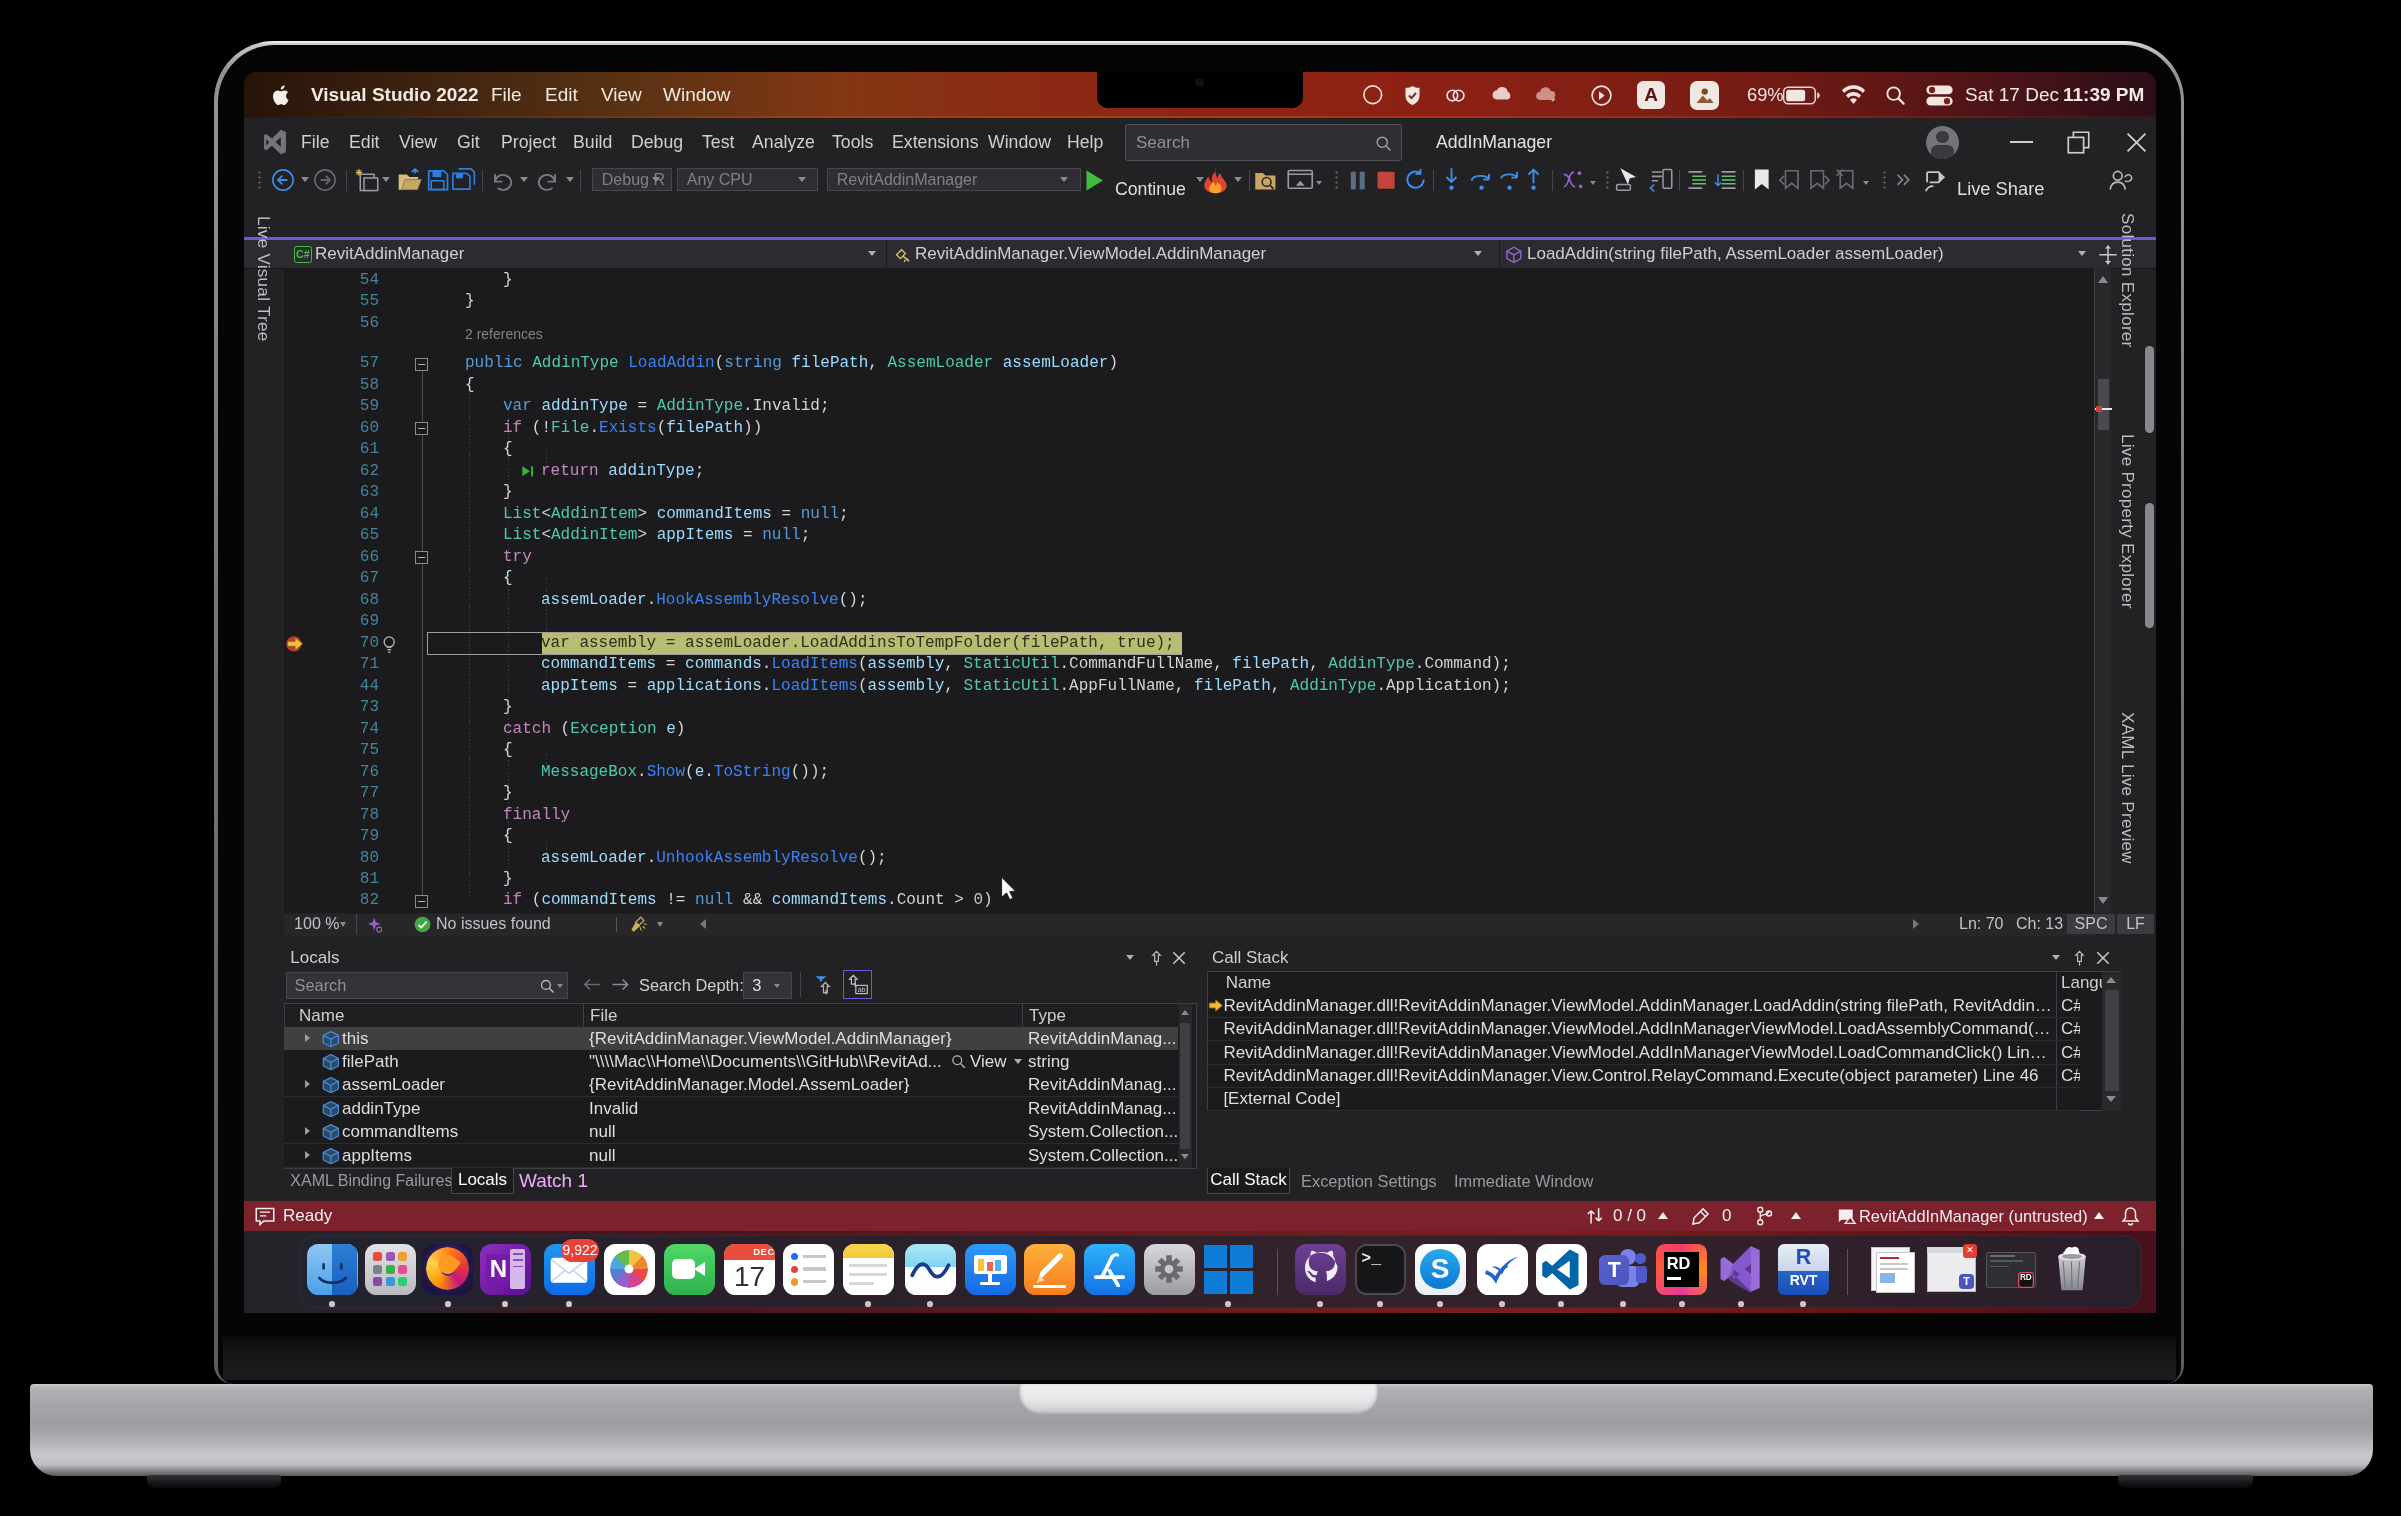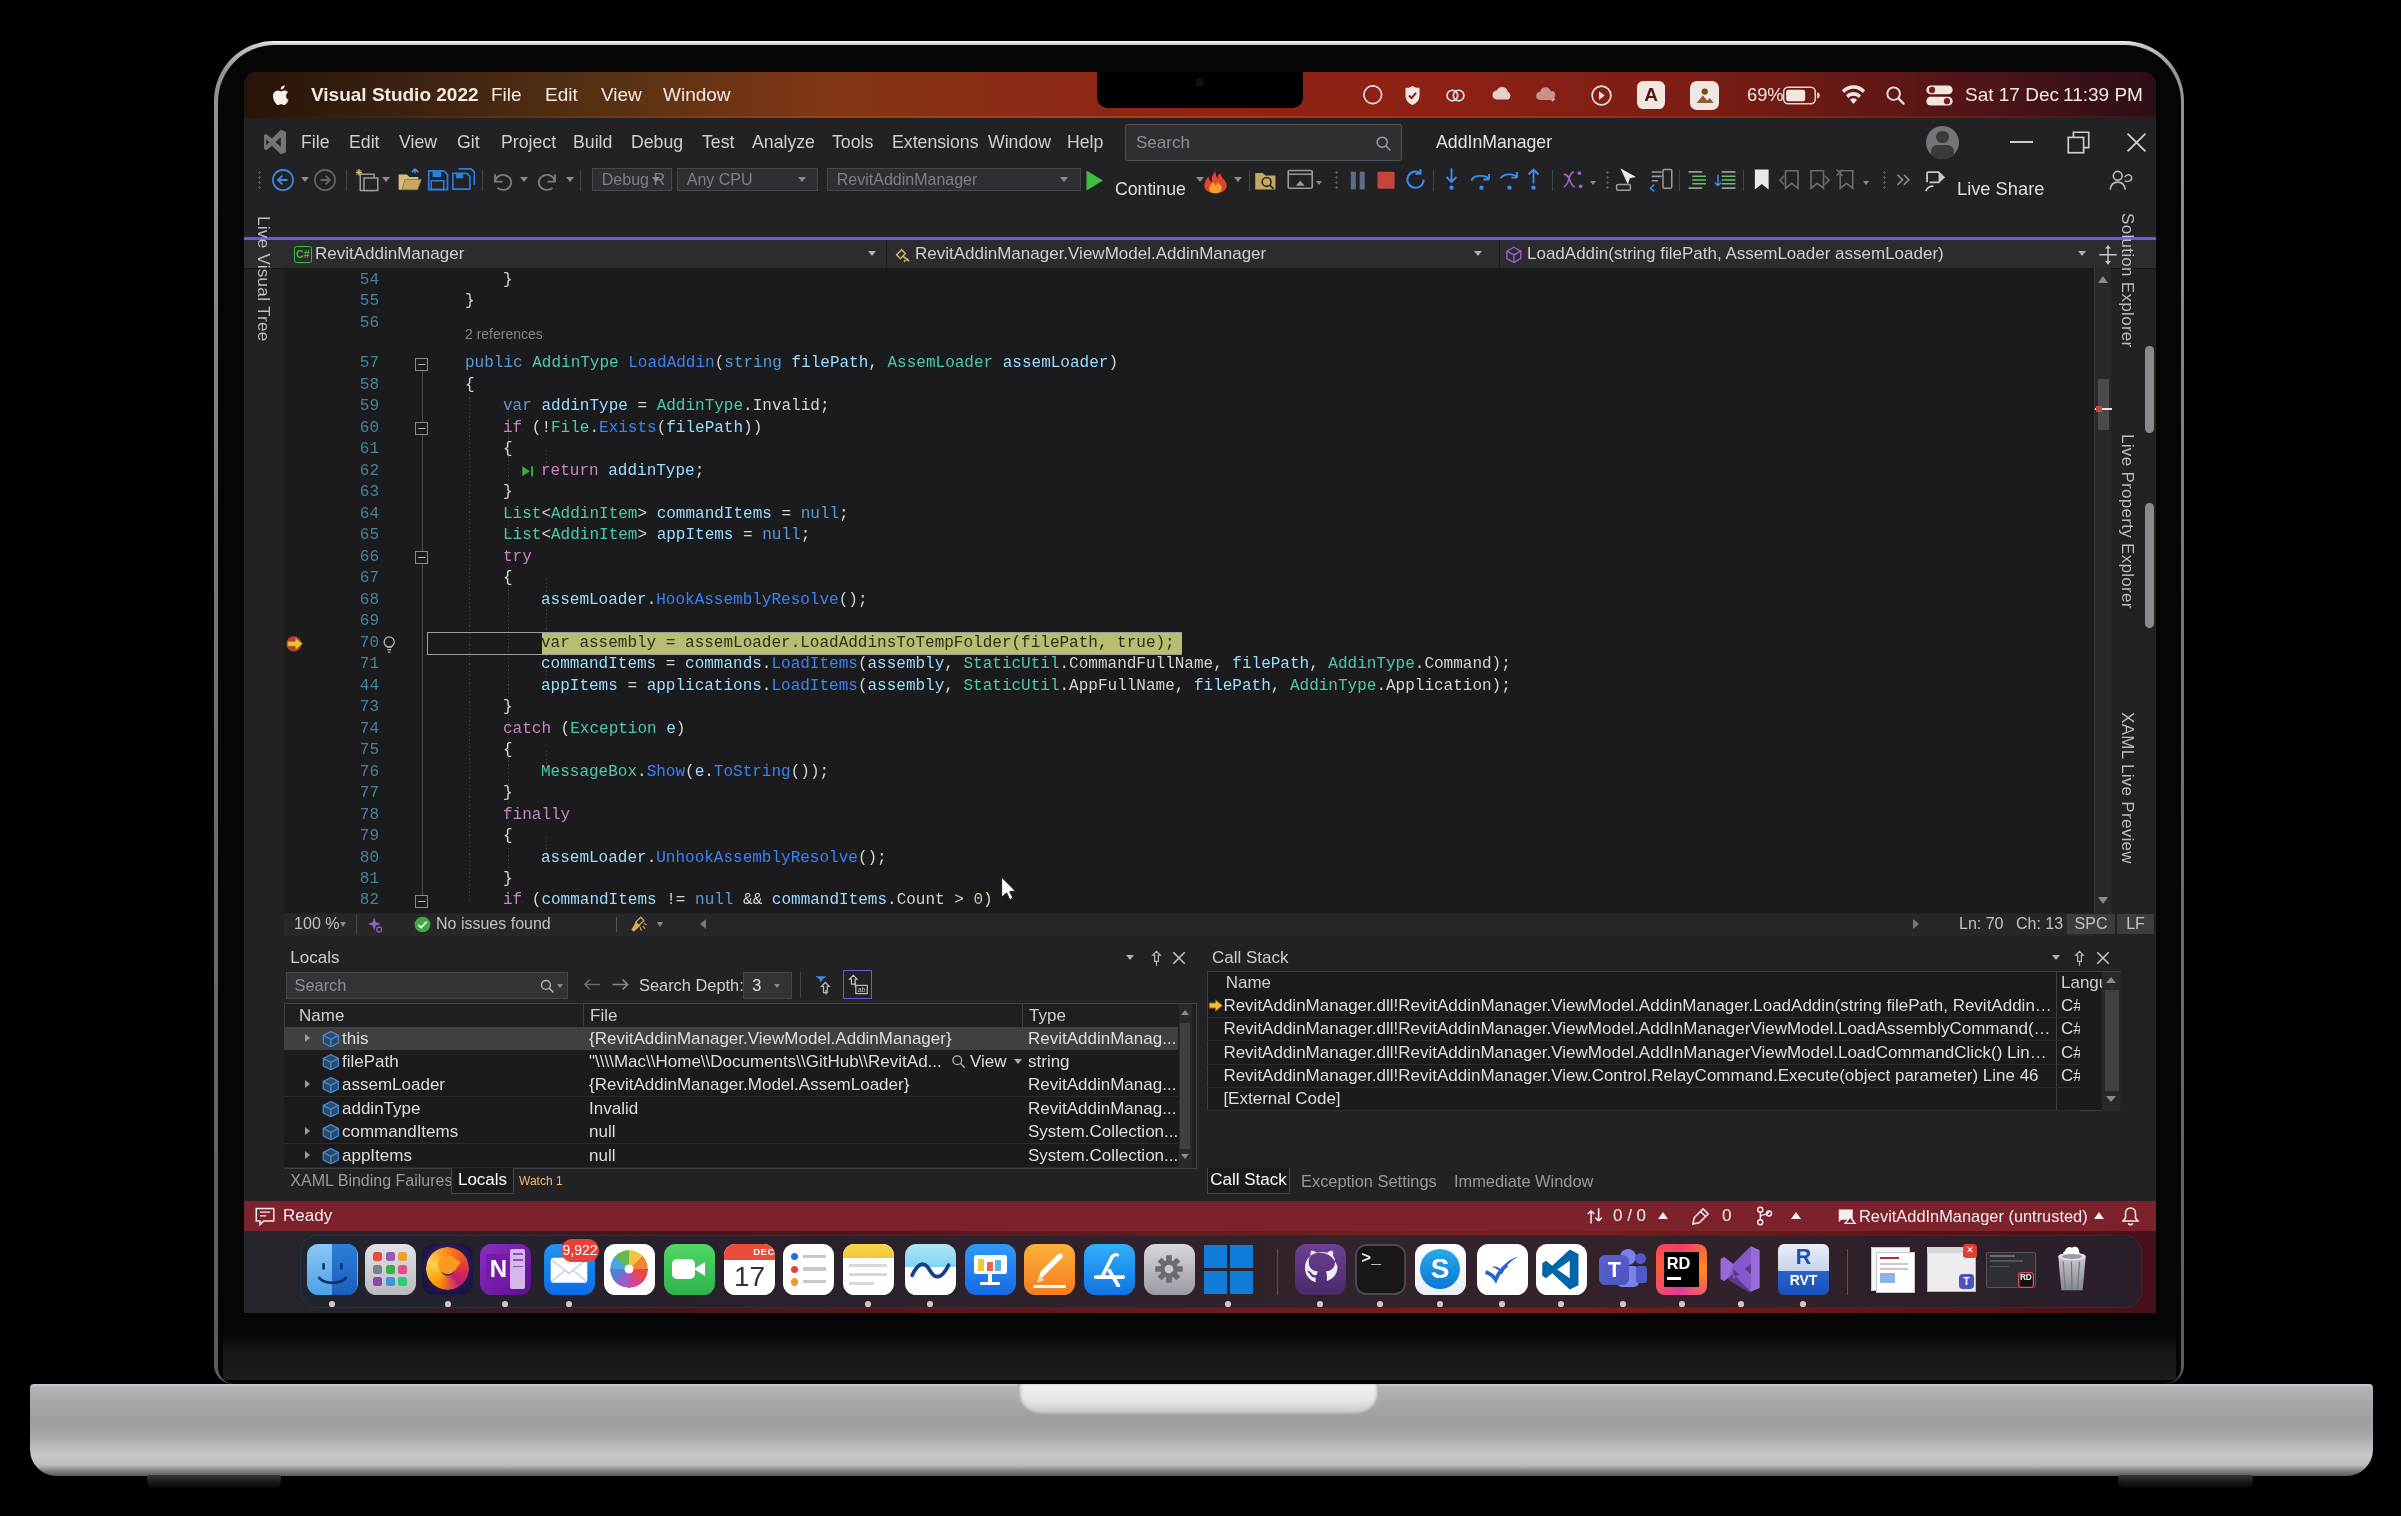--- a/index.html
+++ b/index.html
@@ -135,21 +135,21 @@
         </div>
     <div class="sic" style="left:1681px">
           <svg width="29" height="25" viewBox="0 0 46 40">
             <rect x="2" y="4" width="42" height="14" rx="7" fill="#f2e6e2"></rect>
             <circle cx="11" cy="11" r="5" fill="#7a1d13"></circle>
             <rect x="2" y="22" width="42" height="14" rx="7" fill="#f2e6e2"></rect>
             <circle cx="35" cy="29" r="5" fill="#7a1d13"></circle>
           </svg>
         </div>
     <div class="mtx" style="left:1721px;font-weight:500">Sat 17 Dec</div>
-    <div class="mtx" style="left:1819px;font-weight:400">11:39 PM</div>
+    <div class="mtx" style="left:1819px;font-weight:700">11:39 PM</div>
   </div>
       <div id="mbarline"></div>
   <div id="vswin">
     <svg class="a" style="left:16px;top:8.8px" width="30" height="30" viewBox="0 0 48 48">
           <path fill="#74747a" d="M33.3 4.5L19.1 18.2 10 11l-3.5 1.8v22.4L10 37l9.1-7.2 14.2 13.7 8.2-3.3V7.8zM10 29.4v-10l4.8 5zm23.3 2.3l-8.5-7.7 8.5-7.7z"></path>
         </svg>
     <div class="vmenu" style="left:57px">File</div>
     <div class="vmenu" style="left:105px">Edit</div>
     <div class="vmenu" style="left:155px">View</div>
     <div class="vmenu" style="left:213px">Git</div>
@@ -583,21 +583,21 @@
             <svg class="a" style="left:38px;top:3.8px" width="17.7" height="16.4" viewBox="0 0 28 26">
               <path d="M14 1l12 6v12l-12 6L2 19V7z" fill="#2a4a6a" stroke="#4a8ad4" stroke-width="2"></path>
               <path d="M2 7l12 6 12-6M14 13v12" fill="none" stroke="#4a8ad4" stroke-width="2"></path>
             </svg>
             <span class="a" style="left:58px">appItems</span>
             <span class="a" style="left:305px">null</span>
             <span class="a" style="left:744px">System.Collection...</span>
           </div>
       <div class="a" style="left:6.3px;top:221px;line-height:26.5px;font-size:16px;color:#9a9a9e">XAML Binding Failures</div>
       <div class="a" style="left:167px;top:221px;width:63px;height:26px;background:#1b1b1d;border:0.6px solid #46464c;border-top:none;box-sizing:border-box;text-align:center;line-height:24px;font-size:17px;color:#fff">Locals</div>
-      <div class="a" style="left:235px;top:221px;line-height:26.5px;font-size:12px;color:#fdba74">Watch 1</div>
+      <div class="a" style="left:235px;top:221px;line-height:26.5px;font-size:19px;color:#f0abfc">Watch 1</div>
 
       <div class="ptitle a" style="left:928px;top:0;line-height:21.5px">Call Stack</div>
       <div class="carr" style="left:1768px;top:8.2px;border-top-color:#b0b0b4"></div>
       <svg class="a" style="left:1788px;top:3.2px" width="15" height="16.4" viewBox="0 0 24 26">
             <path d="M9 2h6v10h3l-6 6-6-6h3z" transform="rotate(180 12 10)" fill="none" stroke="#b8b8bc" stroke-width="2"></path>
             <path d="M12 18v7" stroke="#b8b8bc" stroke-width="2"></path>
           </svg>
       <svg class="a" style="left:1812px;top:3.8px" width="14" height="14" viewBox="0 0 22 22">
             <path d="M2 2l18 18M20 2L2 20" stroke="#c8c8cc" stroke-width="2.4"></path>
           </svg>

